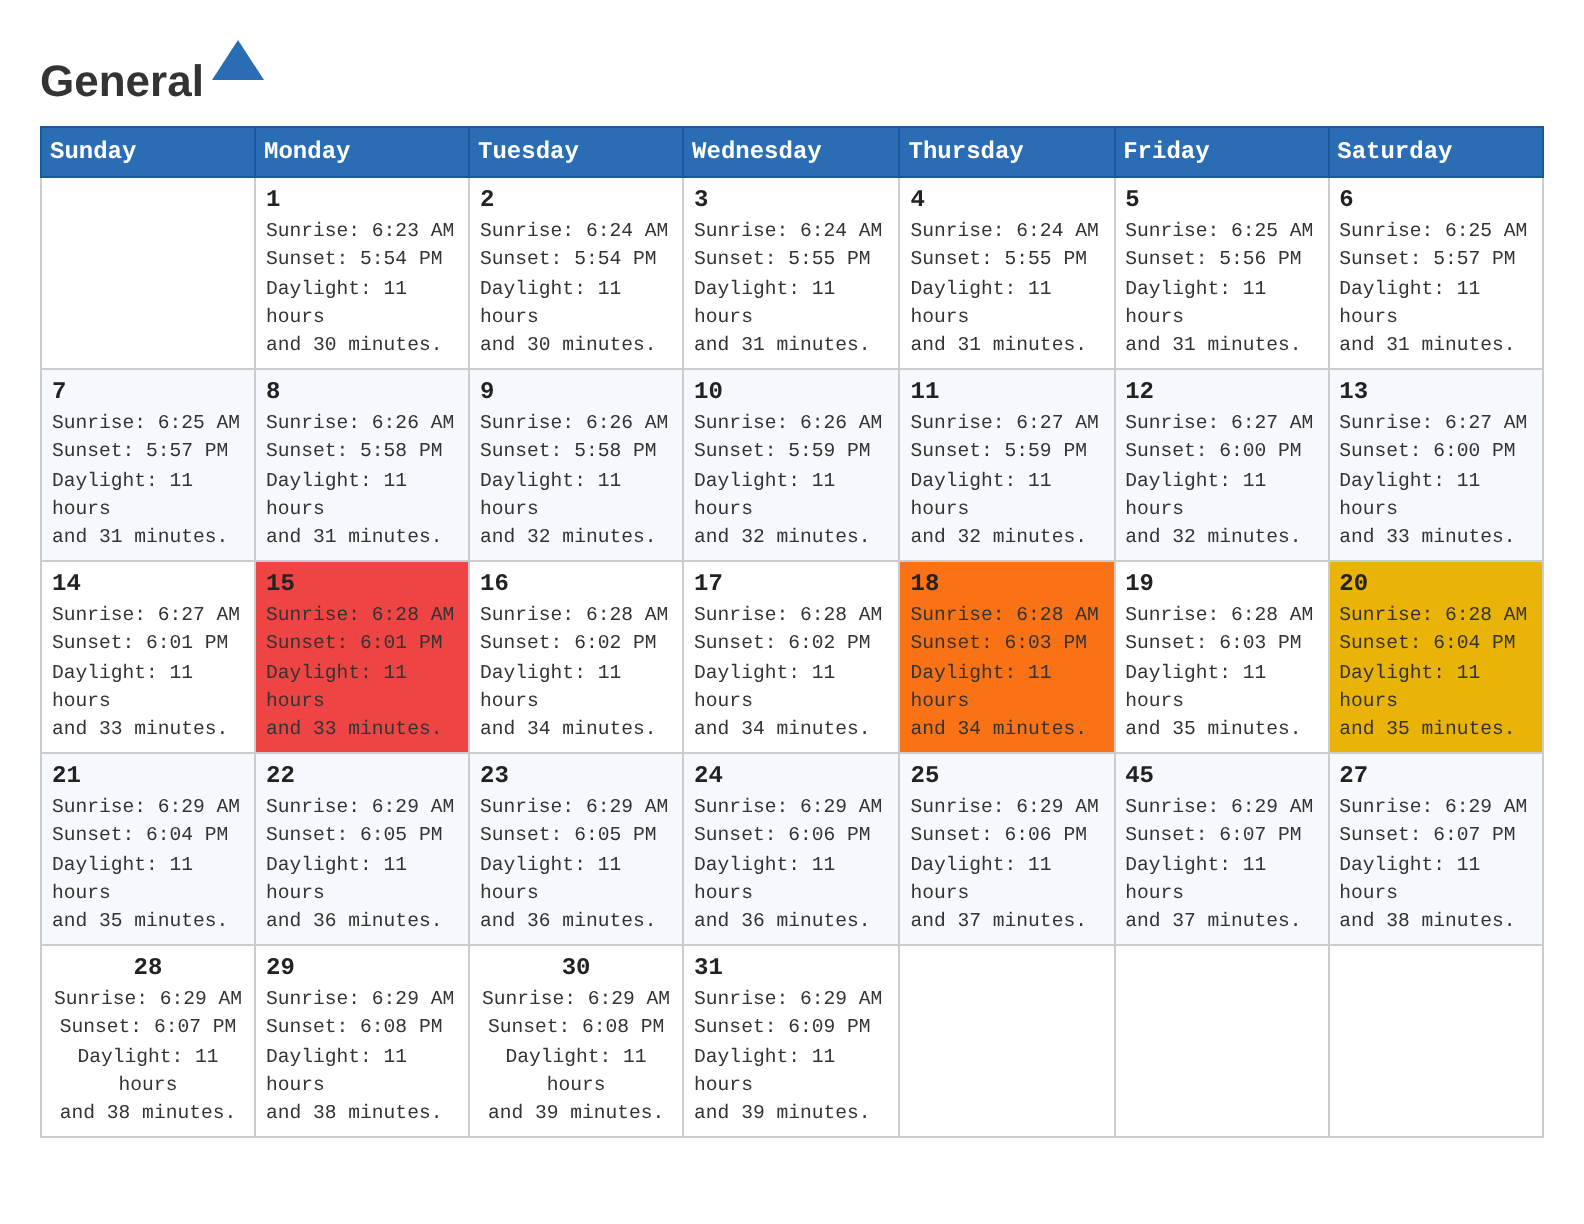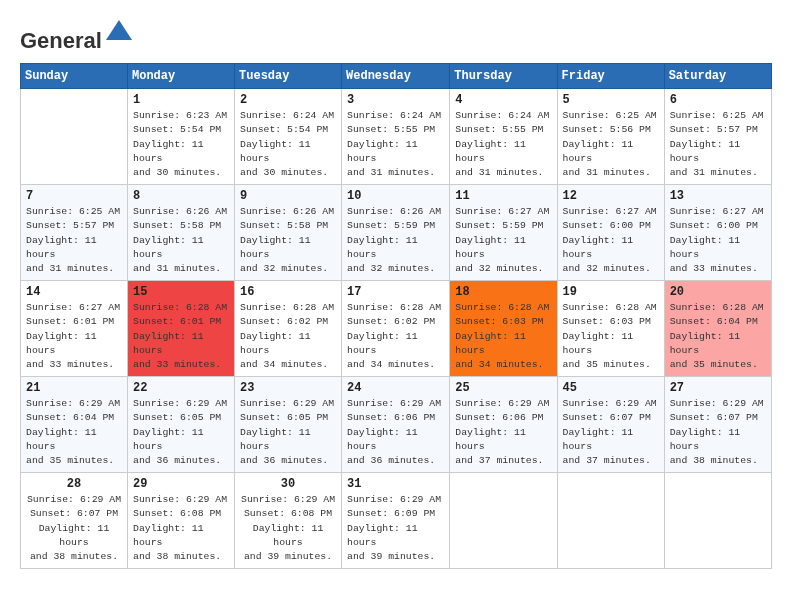--- a/index.html
+++ b/index.html
@@ -255,21 +255,21 @@
 Daylight: 11 hours
 and 34 minutes.</div>
           </td>
           <td style="background: rgb(255, 255, 255);">
             <div class="day-number">19</div>
             <div class="day-info" style="white-space: pre-line;">Sunrise: 6:28 AM
 Sunset: 6:03 PM
 Daylight: 11 hours
 and 35 minutes.</div>
           </td>
-          <td style="background: #fca5a5;">
+          <td style="background: #eab308;">
             <div class="day-number">20</div>
             <div class="day-info" style="white-space: pre-line;">Sunrise: 6:28 AM
 Sunset: 6:04 PM
 Daylight: 11 hours
 and 35 minutes.</div>
           </td>
         </tr>
         <tr>
           <td style="background: rgb(245, 248, 253);">
             <div class="day-number">21</div>

